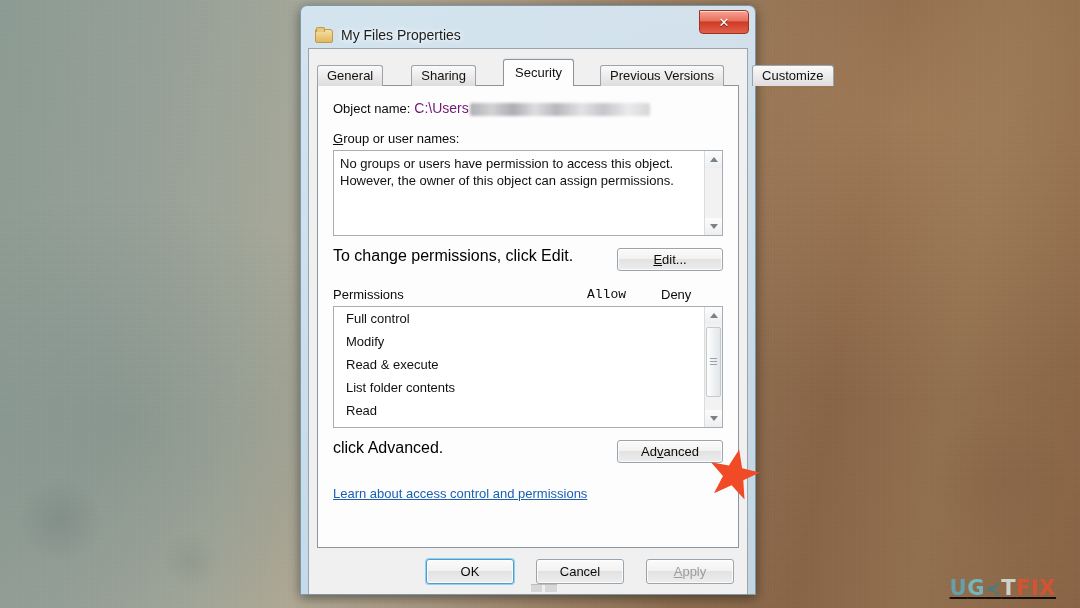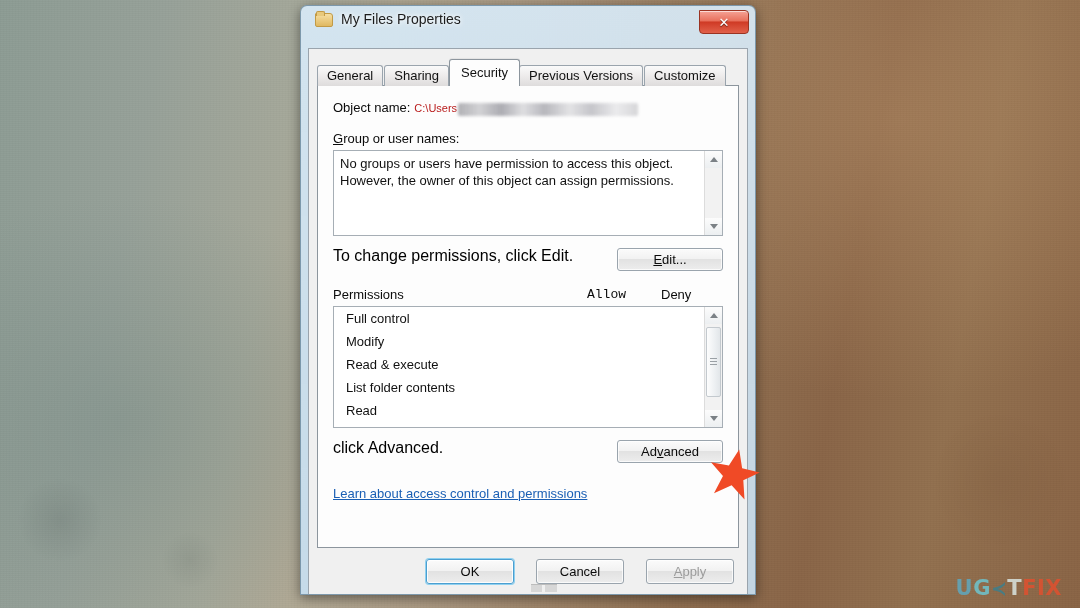--- a/index.html
+++ b/index.html
@@ -49,28 +49,29 @@
       radial-gradient(circle 60px at 60px 520px, rgba(70,80,78,.5), transparent 70%),
       radial-gradient(circle 40px at 190px 560px, rgba(70,80,78,.35), transparent 70%),
       radial-gradient(circle 90px at 1000px 480px, rgba(110,78,52,.45), transparent 75%),
       radial-gradient(circle 70px at 830px 260px, rgba(150,118,84,.35), transparent 75%),
       radial-gradient(circle 120px at 430px 40px, rgba(150,130,100,.25), transparent 75%);
   }
 
   
   #watermark {
     position: absolute;
-    right: 18px;
+    right: 24px;
     bottom: 8px;
     font-family: "DejaVu Sans", sans-serif;
     font-size: 21px;
     font-weight: bold;
     letter-spacing: .5px;
     opacity: .85;
     user-select: none;
+    text-decoration: underline;
   }
   #watermark .wm-u { color: #5fa8bf; }
   #watermark .wm-g { color: #6ec5cf; }
   #watermark .wm-arrow { color: #3d7f8c; font-size: 19px; }
   #watermark .wm-t { color: #d9e4e0; }
   #watermark .wm-fix { color: #e0502f; }
 
   
   #window {
     position: absolute;
@@ -83,21 +84,21 @@
     background: linear-gradient(180deg, rgba(215,233,246,0.93), rgba(200,224,242,0.90));
     border: 1px solid rgba(110,140,160,0.85);
     box-shadow: 0 3px 12px rgba(0,0,0,0.45);
     padding: 0;
   }
 
   
   #titlebar {
     position: relative;
     height: 26px;
-    padding: 0 6px;
+    padding: 16px 6px;
     display: flex;
     align-items: center;
   }
   #folder-icon {
     width: 18px; height: 16px;
     margin: 0 8px 0 8px;
     position: relative;
     flex: 0 0 auto;
   }
   #folder-icon::before {
@@ -163,20 +164,21 @@
   }
 
   
   #tabstrip {
     position: relative;
     height: 27px;
     margin: 10px 8px 16px 8px;
     display: flex;
     align-items: flex-end;
     z-index: 2;
+    gap: 27px;
   }
   .tab {
     height: 20px;
     line-height: 20px;
     padding: 0 9px;
     margin-right: 1px;
     font-size: 13px;
     color: #111;
     background: linear-gradient(180deg, #fafafa, #eceaea 55%, #dedcdc);
     border: 1px solid #9aa4ad;
@@ -220,22 +222,22 @@
   .underlined-char { text-decoration: underline; }
 
   
   #object-name-row {
     display: flex;
     align-items: baseline;
     gap: 4px;
     margin-bottom: 15px;
   }
   #object-name-value {
-    font-size: 11px;
-    color: #b91c1c;
+    font-size: 14px;
+    color: #701a75;
     white-space: nowrap;
     position: relative;
   }
   #object-name-redaction {
     display: inline-block;
     vertical-align: middle;
     width: 180px;
     height: 13px;
     margin-left: 1px;
     background:

